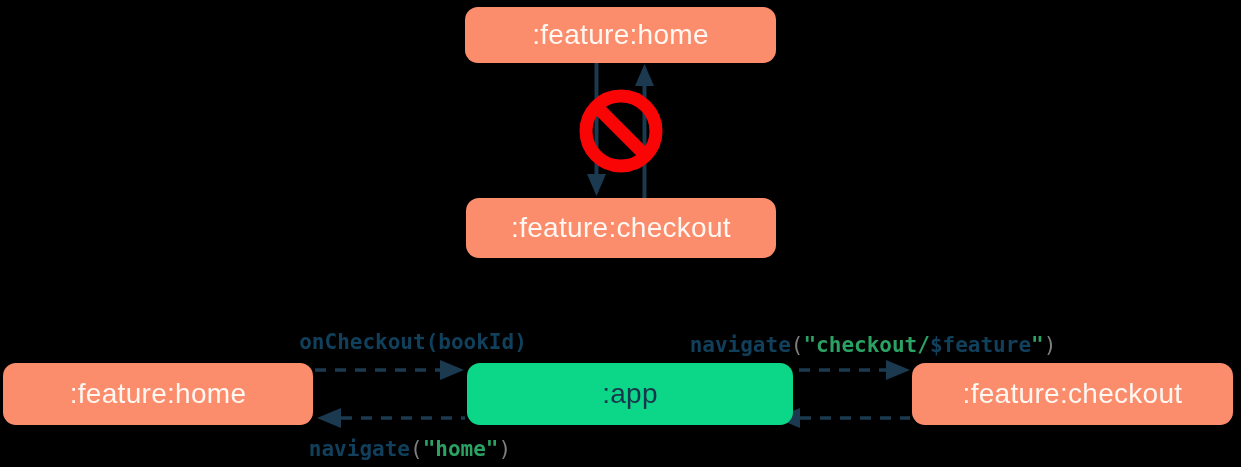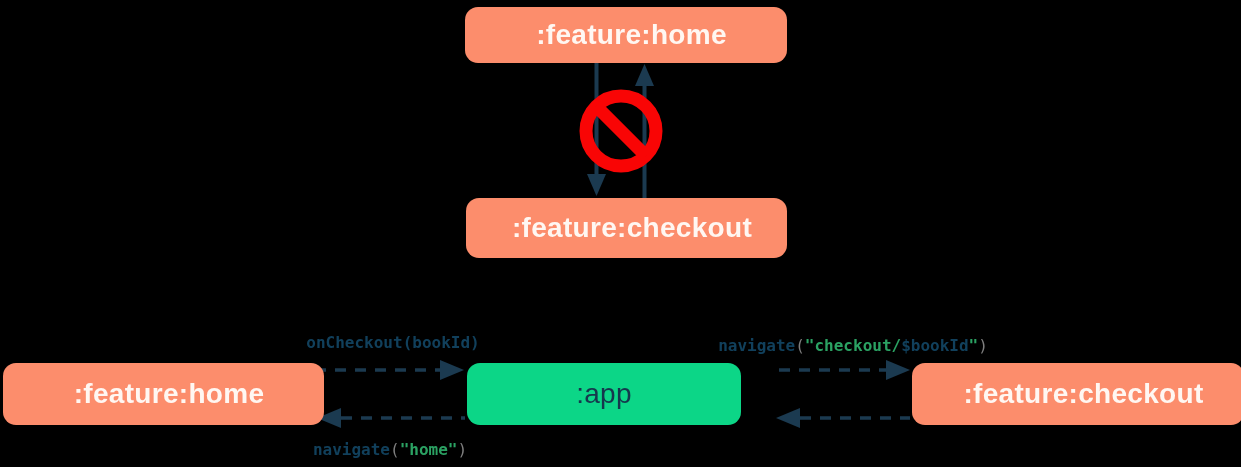--- a/index.html
+++ b/index.html
@@ -26,35 +26,35 @@
     align-items: center;
     justify-content: center;
     border-radius: 13px;
     font-size: 28px;
     letter-spacing: 0.3px;
     white-space: nowrap;
   }
   .node.feature {
     background: var(--node-feature, #FC8D6C);
     color: var(--node-feature-text, #FFF7F2);
-    font-weight: 700;
-    padding-left: 11px;
+    font-weight: 400;
   }
   .node.app {
     background: var(--node-app, #0CD687);
     color: var(--node-app-text, #16374D);
     font-weight: 500;
   }
   .code-label {
     position: absolute;
     transform: translateX(-50%);
     font-family: "DejaVu Sans Mono", "Liberation Mono", monospace;
-    font-size: 16px;
+    font-size: 21px;
     line-height: 25px;
     white-space: nowrap;
+    margin-left: 20px;
   }
   .c-fn      { color: var(--code-fn, #11405C); font-weight: 600; }
   .c-fnb     { color: var(--code-fn, #11405C); font-weight: 800; }
   .c-paren   { color: var(--code-paren, #7E7E7E); font-weight: 400; }
   .c-str     { color: var(--code-string, #2BA263); font-weight: 700; }
 
   .arrow-line { stroke: var(--arrow, #1B3A50); fill: none; }
   .arrow-line.solid  { stroke-width: 4; }
   .arrow-line.dashed { stroke-width: 3.5; stroke-dasharray: 11 9; }
   .arrow-head { fill: var(--arrow, #1B3A50); stroke: none; }
@@ -102,33 +102,33 @@
   <div class="node feature" style="left:465px; top:7px; width:311px; height:56px;">
     <span>:feature:home</span>
   </div>
   <div class="node feature" style="left:466px; top:198px; width:310px; height:60px;">
     <span>:feature:checkout</span>
   </div>
 
   <div class="node feature" style="left:3px; top:363px; width:310px; height:62px;">
     <span>:feature:home</span>
   </div>
-  <div class="node app" style="left:467px; top:363px; width:274px; height:62px;">
+  <div class="node app" style="left:467px; top:363px; width:326px; height:62px;">
     <span>:app</span>
   </div>
   <div class="node feature" style="left:912px; top:363px; width:321px; height:62px;">
     <span>:feature:checkout</span>
   </div>
 
   <div class="code-label" style="left:393px; top:330px;">
     <span class="c-fn">onCheckout(</span><span class="c-fnb">bookId</span><span class="c-fn">)</span>
   </div>
 
   <div class="code-label" style="left:390px; top:437px;">
     <span class="c-fnb">navigate</span><span class="c-paren">(</span><span class="c-str">"home"</span><span class="c-paren">)</span>
   </div>
 
   <div class="code-label" style="left:853px; top:333px;">
-    <span class="c-fnb">navigate</span><span class="c-paren">(</span><span class="c-str">"checkout/</span><span class="c-fnb">$bookId</span><span class="c-str">"</span><span class="c-paren">)</span>
+    <span class="c-fnb">navigate</span><span class="c-paren">(</span><span class="c-str">"checkout/</span><span class="c-fnb">$feature</span><span class="c-str">"</span><span class="c-paren">)</span>
   </div>
 
 
 </div>
 
 </body></html>

